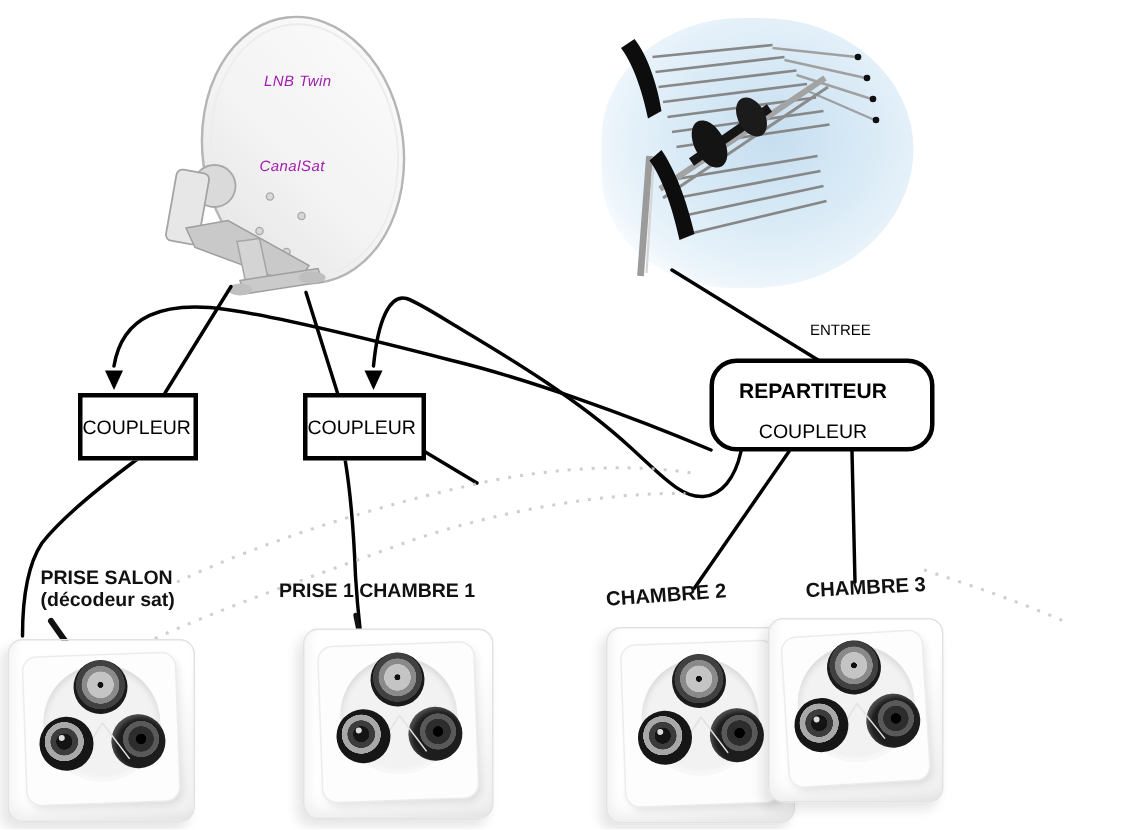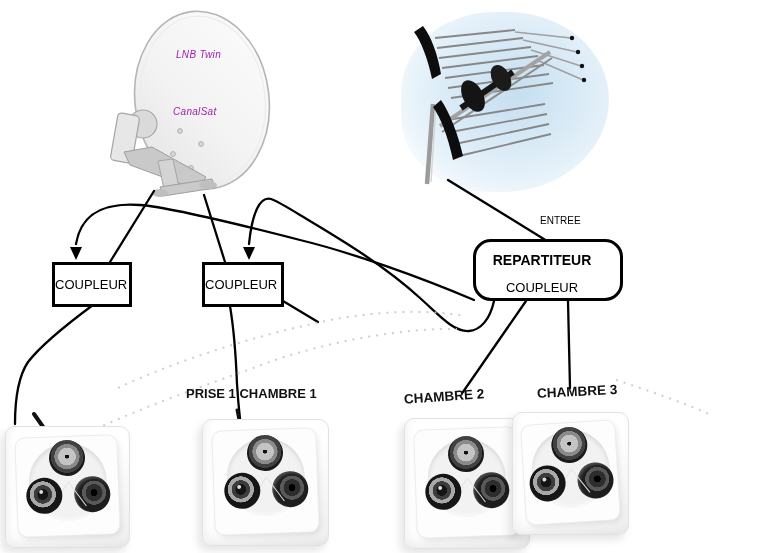--- a/index.html
+++ b/index.html
@@ -182,20 +182,24 @@
   </div>
   <div class="nbox coupler2">
     <span>COUPLEUR</span>
   </div>
   <div class="entree">ENTREE</div>
   <div class="nbox splitter">
     <span class="title">REPARTITEUR</span>
     <span class="sub">COUPLEUR</span>
   </div>
 
+  <div class="olabel lbl-salon">
+    <div>PRISE SALON</div>
+    <div>(décodeur sat)</div>
+  </div>
   <div class="olabel lbl-ch1">PRISE 1 CHAMBRE 1</div>
   <div class="olabel lbl-ch2">CHAMBRE 2</div>
   <div class="olabel lbl-ch3">CHAMBRE 3</div>
 
   <div class="outlet o1">
     <div class="plate">
       <div class="recess">
         <div class="conn sat"></div>
         <div class="conn tv"></div>
         <div class="conn fm"></div>

